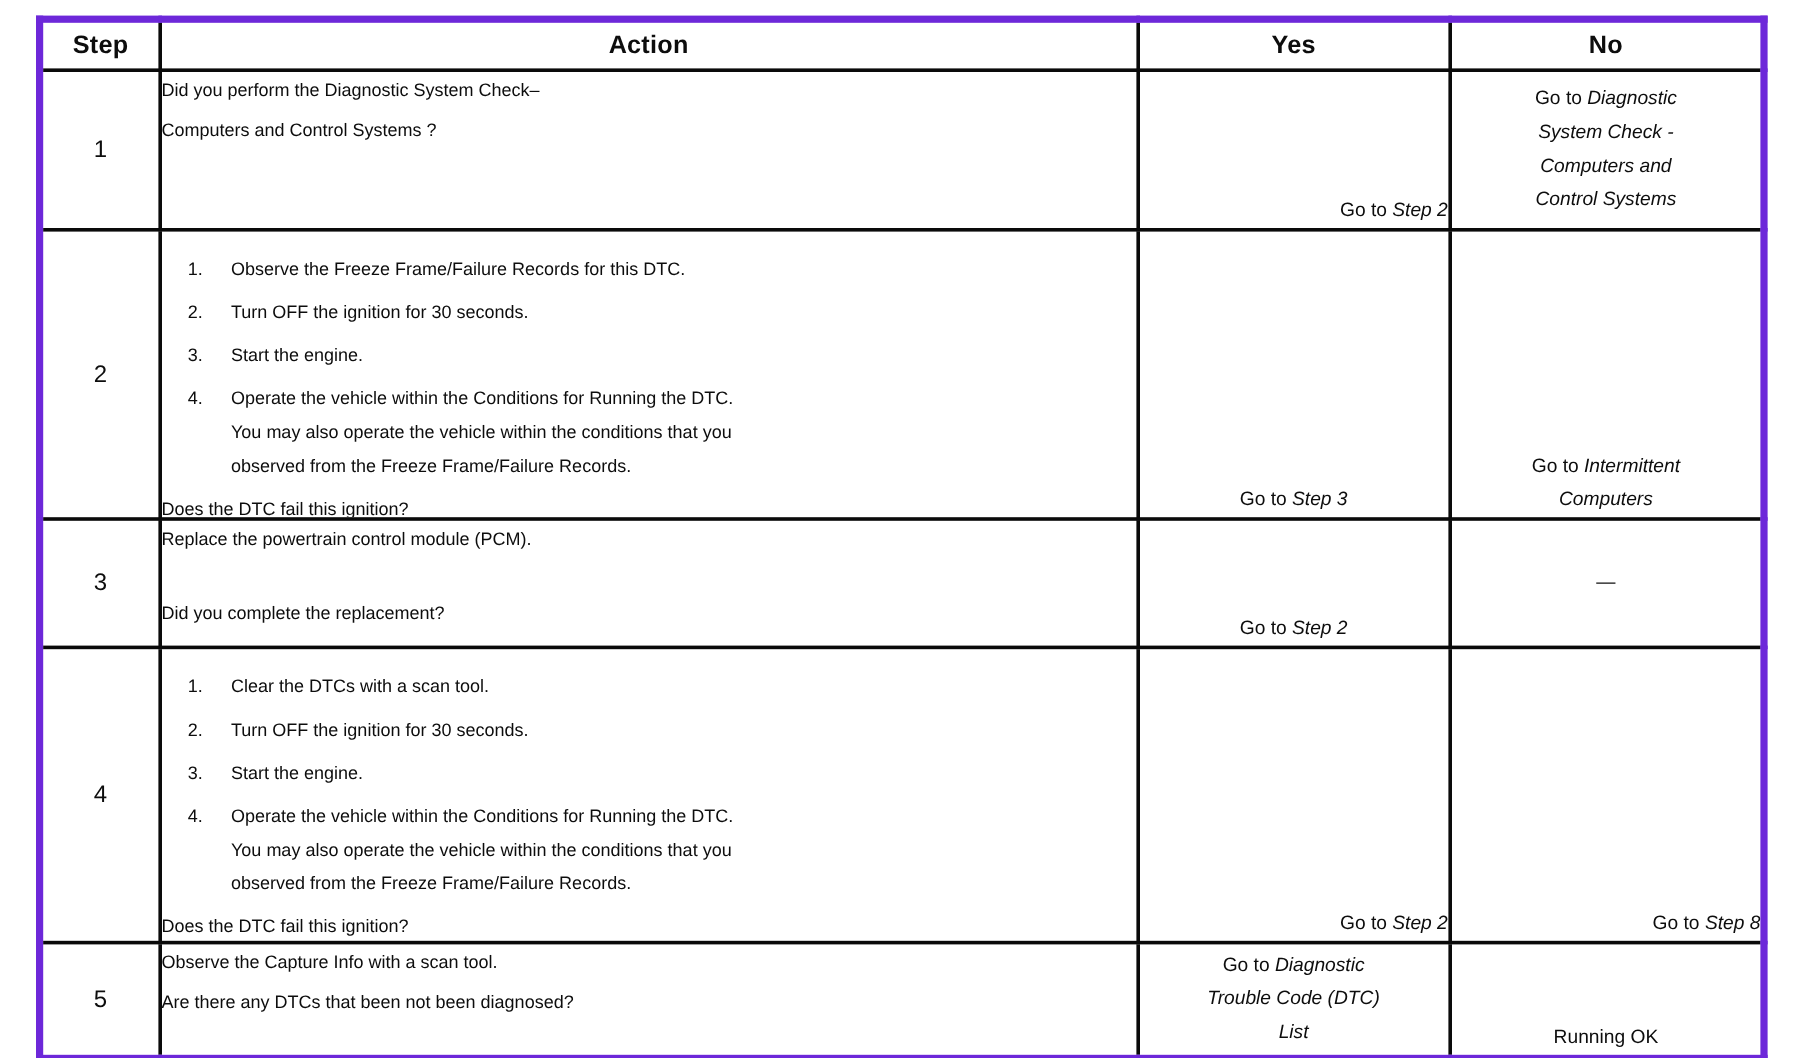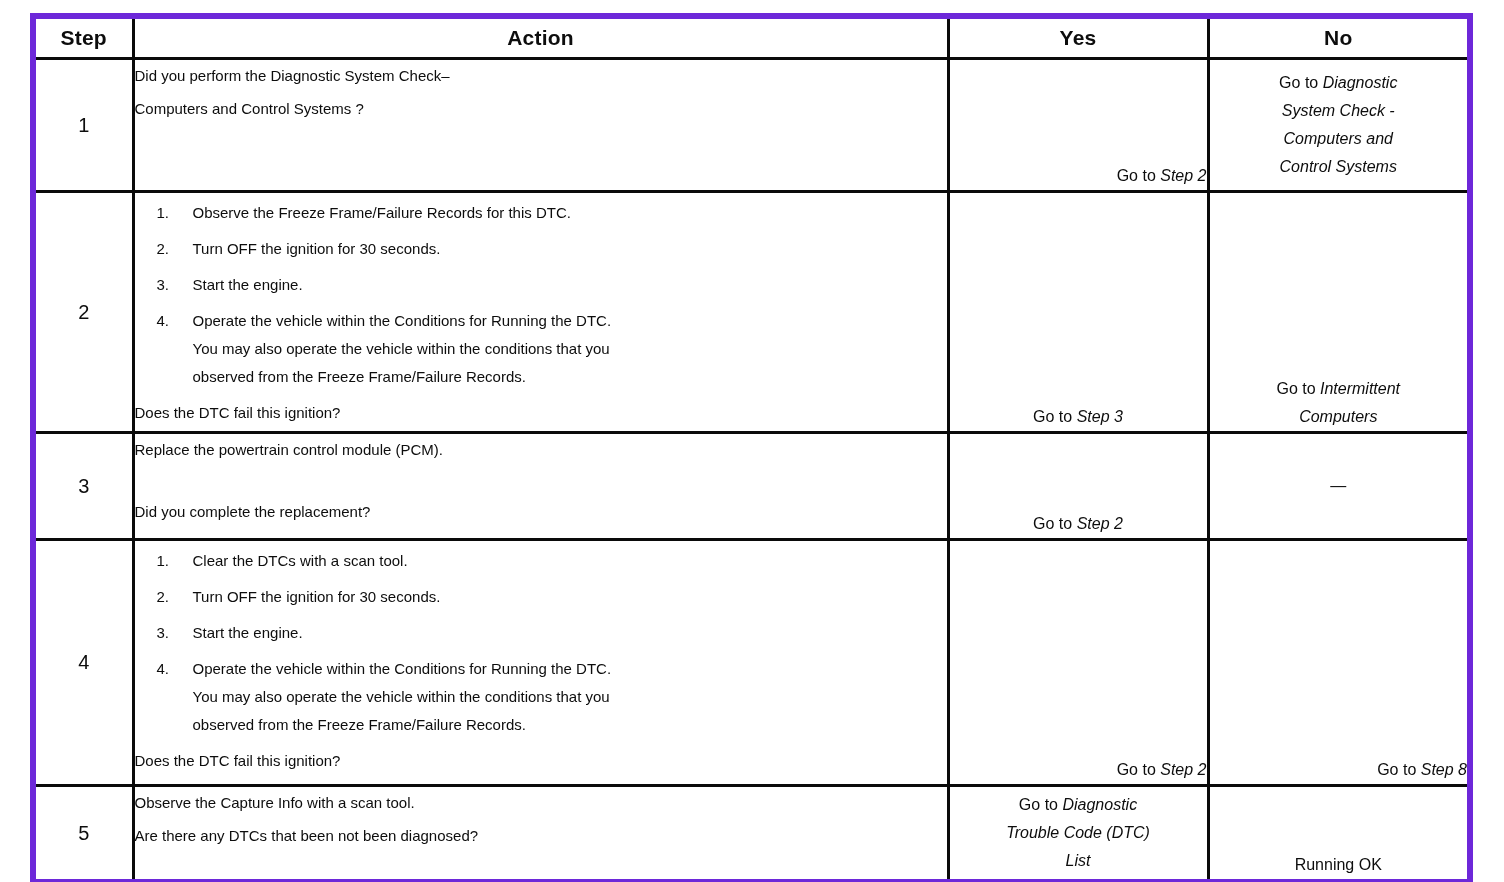--- a/index.html
+++ b/index.html
@@ -56,21 +56,21 @@
     padding: 8px 16px 8px 14px;
     font-size: 15px;
     line-height: 28px;
   }
   .cellfill { display: flex; flex-direction: column; }
   tr.r2 .cellfill { height: 216px; }
   tr.r3 .cellfill { height: 84px; gap: 29px; }
   tr.r4 .cellfill { height: 221px; }
   p.line { margin: 2px 0 5px 0; }
   p.question { margin: 0; margin-top: auto; }
-  .items { margin-left: 22px; margin-top: 6px; }
+  .items { margin-left: 22px; margin-top: 18px; }
   .item { margin-bottom: 8px; }
   .item .num { display: inline-block; width: 36px; vertical-align: top; }
   .item .itext {
     display: inline-block;
     width: calc(100% - 42px);
     vertical-align: top;
     white-space: pre-line;
   }
 
   

